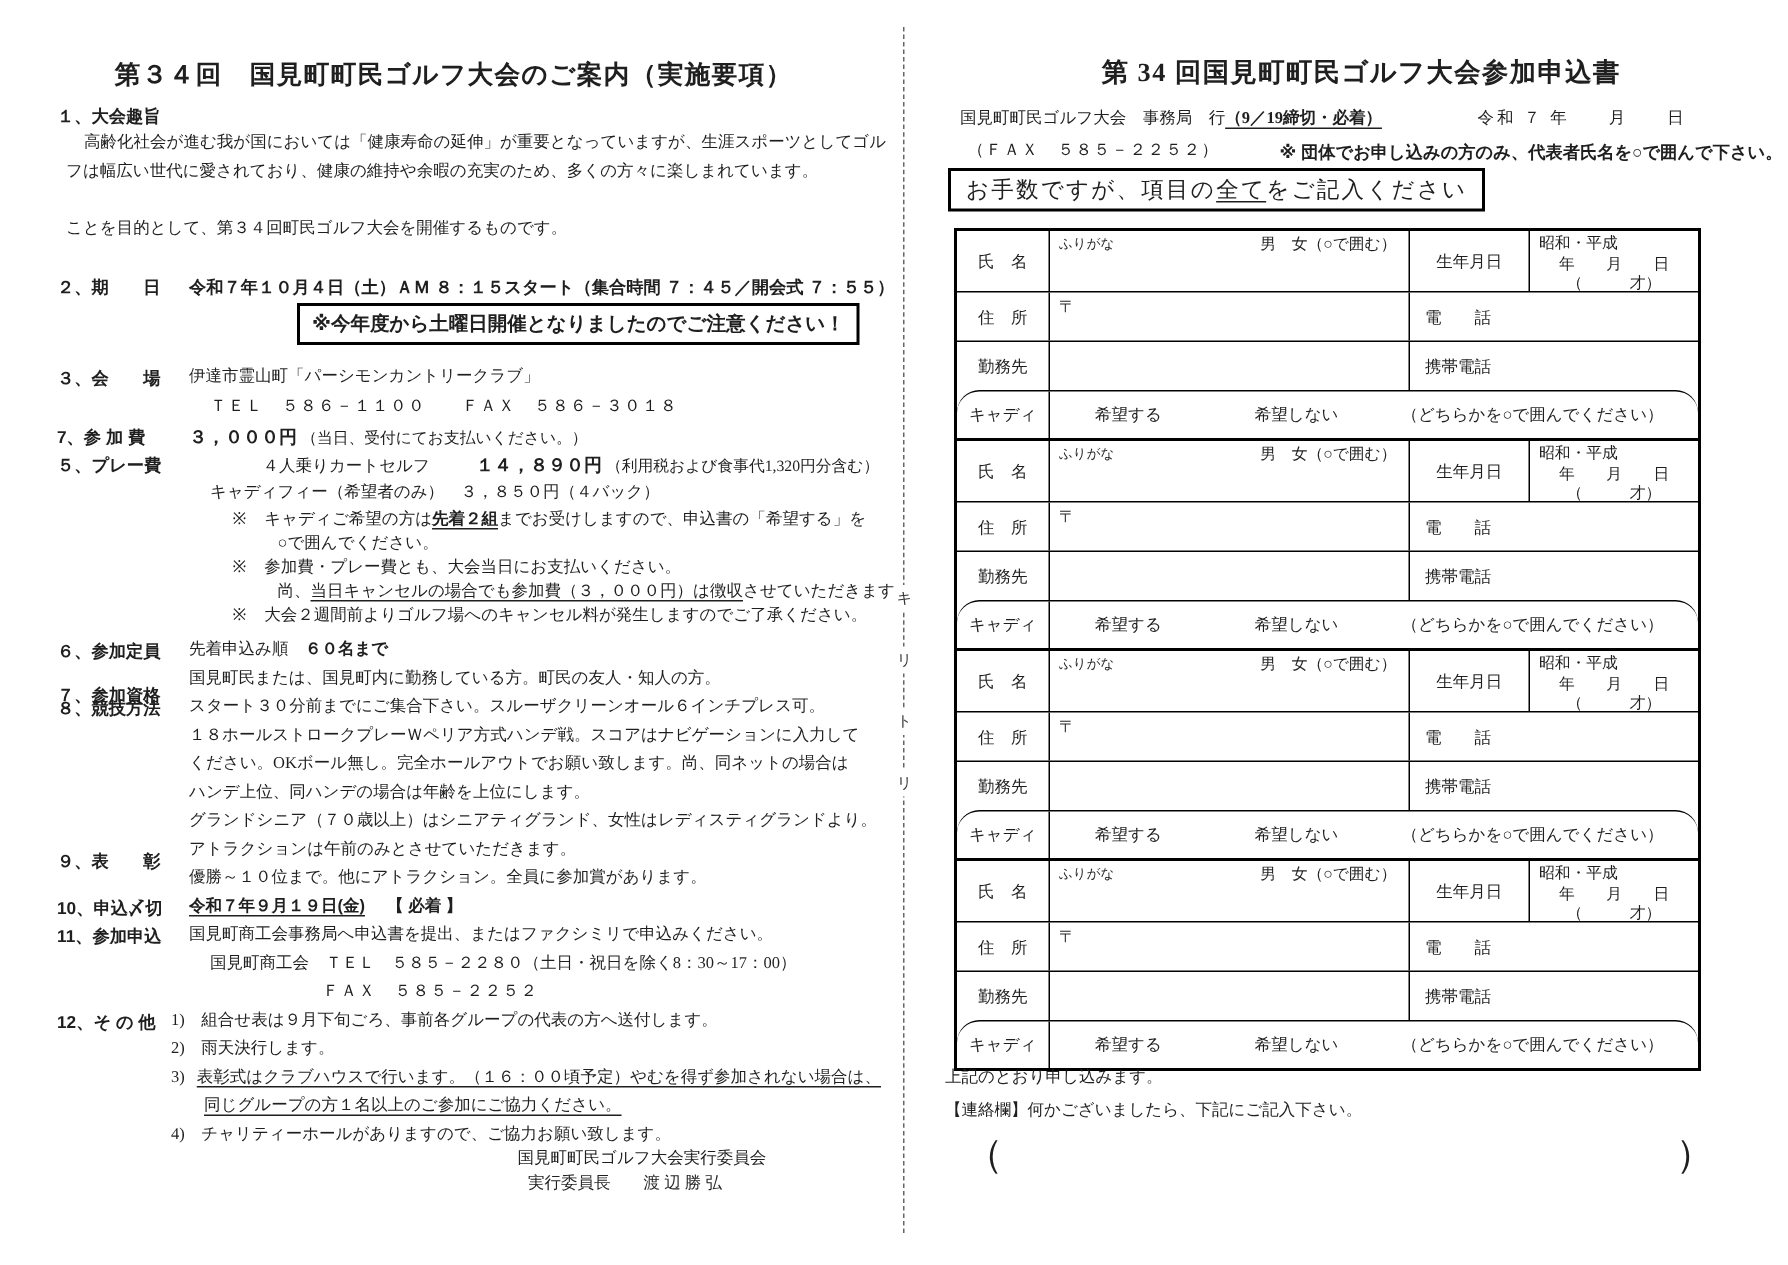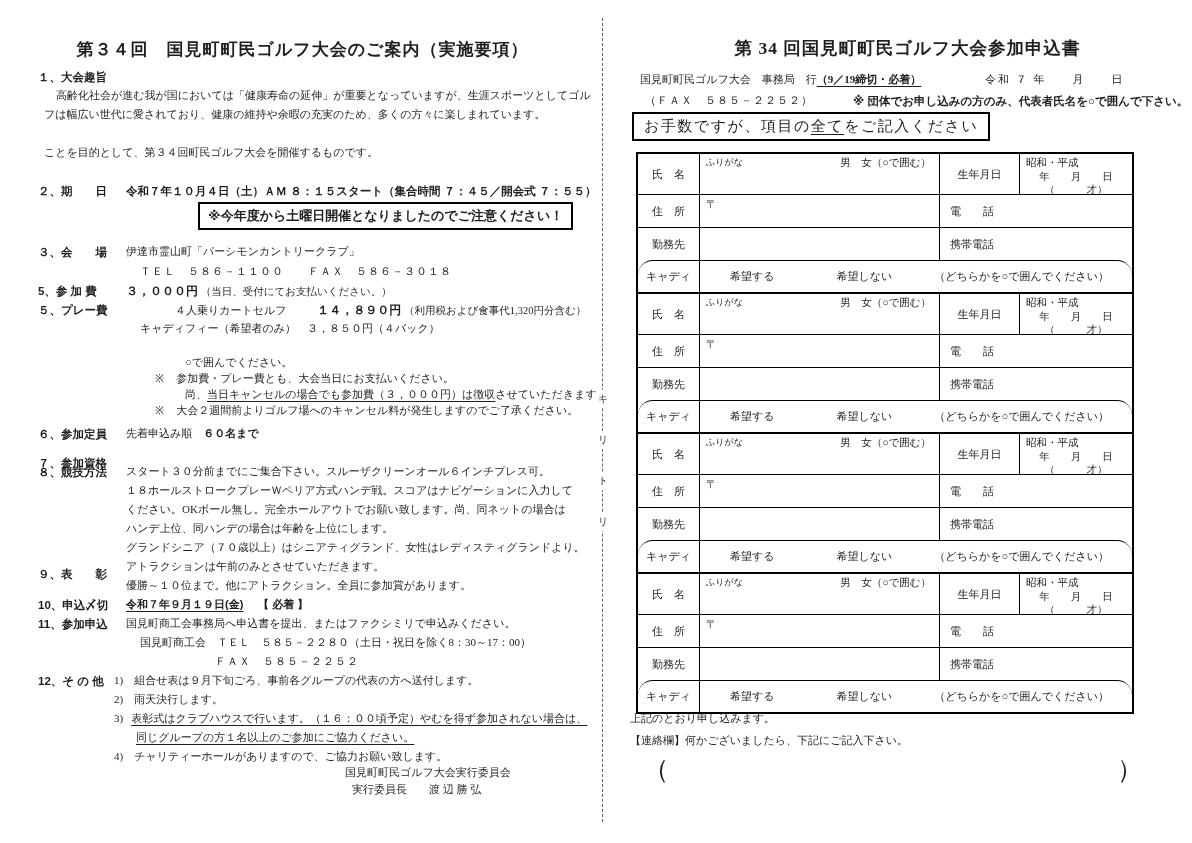--- a/index.html
+++ b/index.html
@@ -63,51 +63,55 @@
   <div class="abs s11" style="left:44px;top:146px;">ことを目的として、第３４回町民ゴルフ大会を開催するものです。</div>
 
   <div class="abs lbl" style="left:38px;top:184px;">２、期　　日</div>
   <div class="abs g b" style="left:126px;top:184px;font-size:11.5px;">令和７年１０月４日（土）ＡＭ ８：１５スタート（集合時間 ７：４５／開会式 ７：５５）</div>
   <div class="abs notice-box">※今年度から土曜日開催となりましたのでご注意ください！</div>
 
   <div class="abs lbl" style="left:38px;top:245px;">３、会　　場</div>
   <div class="abs s11" style="left:126px;top:245px;">伊達市霊山町「パーシモンカントリークラブ」</div>
   <div class="abs s11" style="left:140px;top:265px;letter-spacing:1px;">ＴＥＬ　５８６－１１００　　ＦＡＸ　５８６－３０１８</div>
 
-  <div class="abs lbl" style="left:38px;top:284px;">5、参 加 費</div>
+  <div class="abs lbl" style="left:38px;top:284px;">7、参 加 費</div>
   <div class="abs s11" style="left:126px;top:284px;">
     <span class="amount">３，０００円</span>
     <span class="small-note">（当日、受付にてお支払いください。）</span>
   </div>
 
   <div class="abs lbl" style="left:38px;top:303px;">５、プレー費</div>
   <div class="abs s11" style="left:140px;top:303px;">
     <span style="margin-right:28px;margin-left:35px;">４人乗りカートセルフ</span>
     <span class="amount">１４，８９０円</span>
     <span class="small-note">（利用税および食事代1,320円分含む）</span>
   </div>
   <div class="abs s11" style="left:140px;top:322px;">キャディフィー（希望者のみ）　３，８５０円（４バック）</div>
 
+  <div class="abs s11" style="left:155px;top:340px;">
+    <span style="margin-right:12px;">※</span><span>キャディご希望の方は</span><span class="g b u">先着２組</span><span>までお受けしますので、申込書の「希望する」を</span>
+  </div>
   <div class="abs s11" style="left:185px;top:356px;">○で囲んでください。</div>
   <div class="abs s11" style="left:155px;top:372px;">
     <span style="margin-right:12px;">※</span><span>参加費・プレー費とも、大会当日にお支払いください。</span>
   </div>
   <div class="abs s11" style="left:185px;top:388px;">
     <span>尚、</span><span class="u">当日キャンセルの場合でも参加費（３，０００円）は徴収</span><span>させていただきます。</span>
   </div>
   <div class="abs s11" style="left:155px;top:404px;">
     <span style="margin-right:12px;">※</span><span>大会２週間前よりゴルフ場へのキャンセル料が発生しますのでご了承ください。</span>
   </div>
 
   <div class="abs lbl" style="left:38px;top:427px;">６、参加定員</div>
   <div class="abs s11" style="left:126px;top:427px;">
     <span>先着申込み順　</span><span class="g b">６０名まで</span>
   </div>
 
   <div class="abs lbl" style="left:38px;top:456px;">７、参加資格</div>
+  <div class="abs s11" style="left:126px;top:446px;">国見町民または、国見町内に勤務している方。町民の友人・知人の方。</div>
 
   <div class="abs lbl" style="left:38px;top:465px;">８、競技方法</div>
   <div class="abs s11" style="left:126px;top:465px;">スタート３０分前までにご集合下さい。スルーザクリーンオール６インチプレス可。</div>
   <div class="abs s11" style="left:126px;top:484px;">１８ホールストロークプレーＷペリア方式ハンデ戦。スコアはナビゲーションに入力して</div>
   <div class="abs s11" style="left:126px;top:503px;">ください。OKボール無し。完全ホールアウトでお願い致します。尚、同ネットの場合は</div>
   <div class="abs s11" style="left:126px;top:522px;">ハンデ上位、同ハンデの場合は年齢を上位にします。</div>
   <div class="abs s11" style="left:126px;top:541px;">グランドシニア（７０歳以上）はシニアティグランド、女性はレディスティグランドより。</div>
   <div class="abs s11" style="left:126px;top:560px;">アトラクションは午前のみとさせていただきます。</div>
 
   <div class="abs lbl" style="left:38px;top:567px;text-align:right;">９、表　　彰</div>

